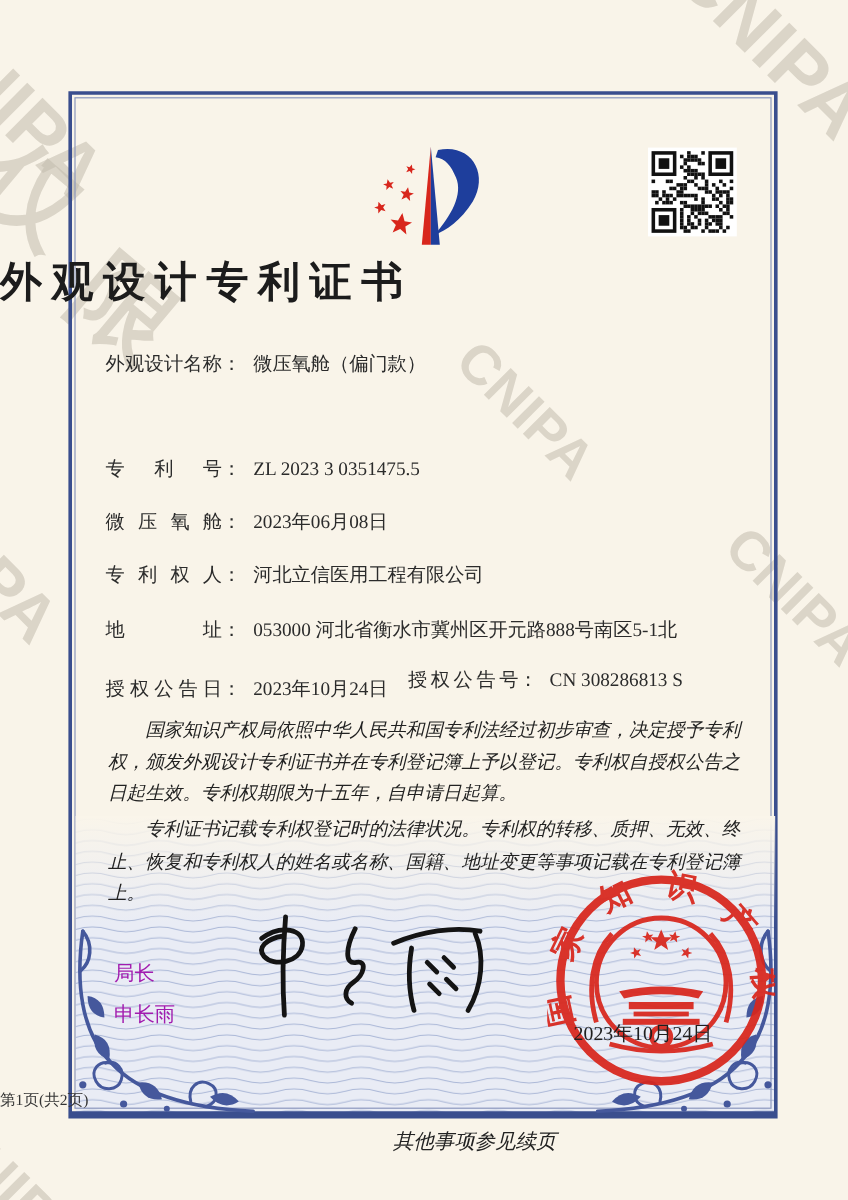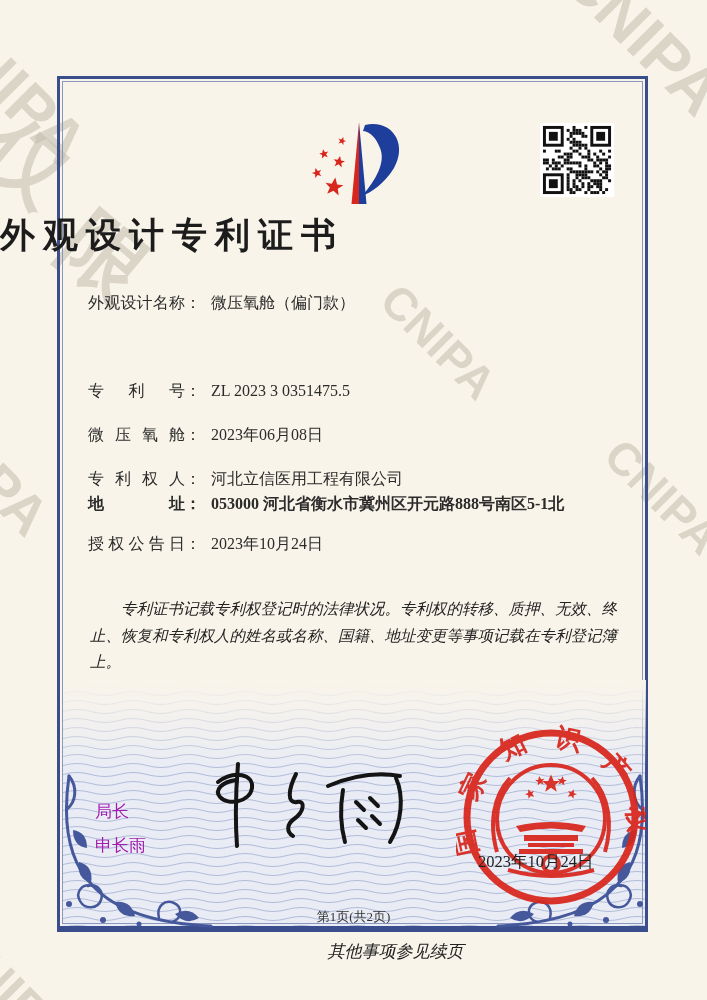--- a/index.html
+++ b/index.html
@@ -25,21 +25,21 @@
   .frow{position:absolute;left:88px;height:28px;font-size:16px;color:#2b2b2b;white-space:nowrap;}
   .flabel{display:inline-block;width:97px;text-align:justify;text-align-last:justify;
           vertical-align:top;}
   .flabel5{width:92px;}
   .fval{margin-left:10px;margin-top:32px;}
   .paras{position:absolute;left:90px;top:596px;width:534px;font-style:italic;
          font-size:15.5px;line-height:1.72;color:#222;z-index:4;}
   .paras p{margin:0 0 3px 0;text-indent:2em;}
   .signer{position:absolute;left:95px;font-family:"Liberation Sans",sans-serif;
           font-size:17px;color:#a21caf;z-index:5;}
-  .pageinfo{position:absolute;left:0;top:908px;width:707px;text-align:center;
+  .pageinfo{position:absolute;left:0;top:908px;width:707px;
             font-size:13px;color:#333;z-index:5;}
   .footnote{position:absolute;left:0;top:940px;width:707px;text-align:center;
             font-style:italic;font-size:17px;color:#222;z-index:5;padding-left:42px;}
   .sealdate{position:absolute;left:478px;top:851px;font-size:16.5px;color:#1f1f1f;z-index:7;}
   svg{display:block;}
 </style>
 </head>
 <body>
 
 <span class="wm" style="left:-35px;top:-10px;font-size:64px;">CNIPA</span>
@@ -299,28 +299,32 @@
   </div>
   <div class="frow" style="top:381px;">
     <span class="flabel">专利号</span><span>：</span><span class="fval">ZL 2023 3 0351475.5</span>
   </div>
   <div class="frow" style="top:425px;">
     <span class="flabel">微压氧舱</span><span>：</span><span class="fval">2023年06月08日</span>
   </div>
   <div class="frow" style="top:469px;">
     <span class="flabel">专利权人</span><span>：</span><span class="fval">河北立信医用工程有限公司</span>
   </div>
-  <div class="frow" style="top:494px;font-weight:bold;">
+  <div class="frow" style="top:515px;">
     <span class="flabel">地址</span><span>：</span><span class="fval">053000 河北省衡水市冀州区开元路888号南区5-1北</span>
   </div>
-  <div class="frow" style="top:534px;">
+  <div class="frow" style="top:564px;">
     <span class="flabel">授权公告日</span><span>：</span><span class="fval">2023年10月24日</span>
   </div>
+  <div class="frow" style="left:340px;top:557px;">
+    <span class="flabel flabel5">授权公告号</span><span>：</span><span class="fval">CN 308286813 S</span>
+  </div>
 
   <div class="paras">
+    <p>国家知识产权局依照中华人民共和国专利法经过初步审查，决定授予专利权，颁发外观设计专利证书并在专利登记簿上予以登记。专利权自授权公告之日起生效。专利权期限为十五年，自申请日起算。</p>
     <p>专利证书记载专利权登记时的法律状况。专利权的转移、质押、无效、终止、恢复和专利权人的姓名或名称、国籍、地址变更等事项记载在专利登记簿上。</p>
   </div>
 
   <div class="signer" style="top:800px;">局长</div>
   <div class="signer" style="top:834px;font-family:Liberation Serif, serif;">申长雨</div>
 
   <svg class="abs" style="left:200px;top:752px;z-index:5;" width="215" height="100" viewBox="0 0 215 100">
     <g fill="none" stroke="#141414" stroke-width="4" stroke-linecap="round" stroke-linejoin="round">
       <path d="M38,12 C36,36 35,66 37,94"></path>
       <path d="M18,30 C34,18 54,22 52,36 C50,50 28,54 20,45 C14,38 22,30 36,28"></path>

